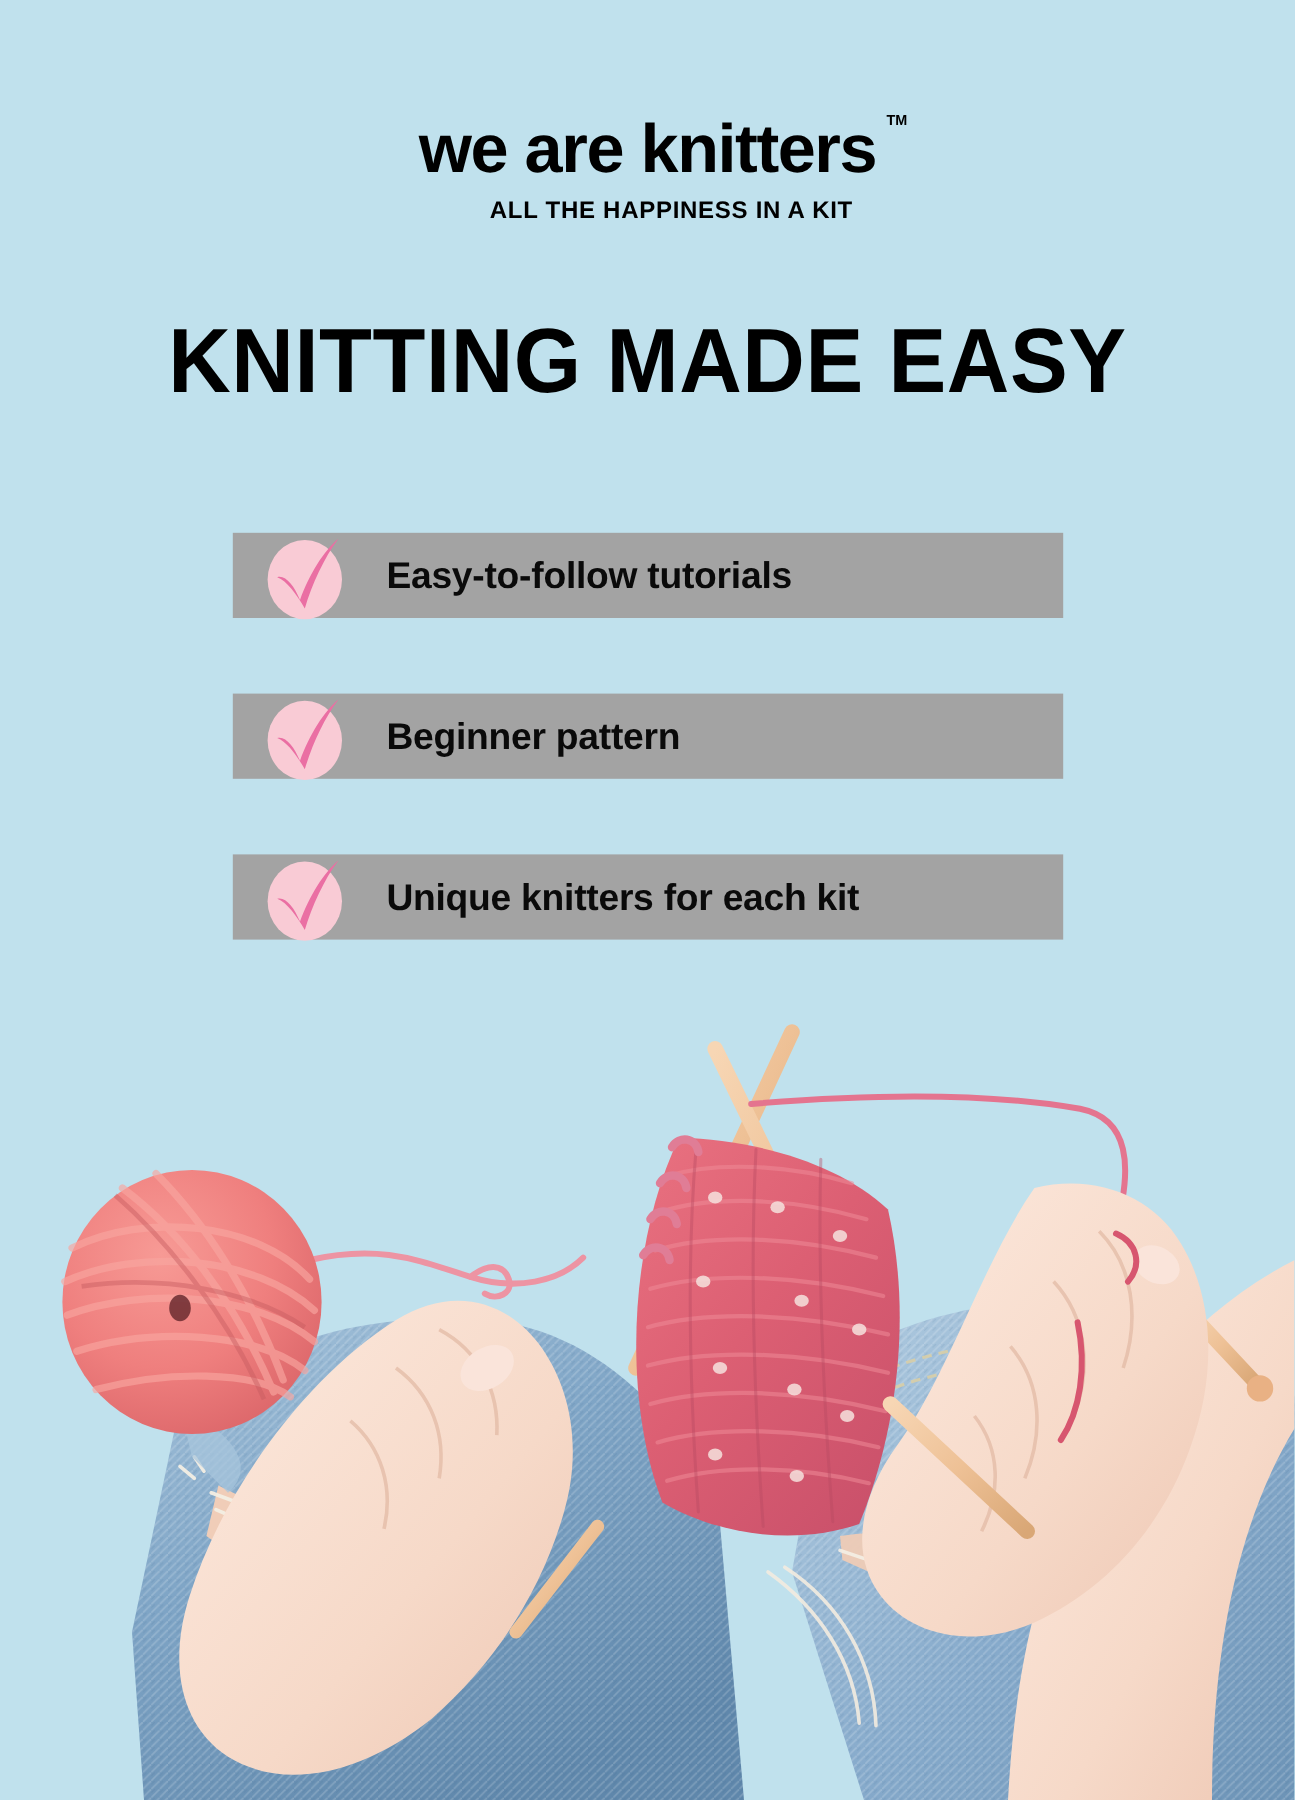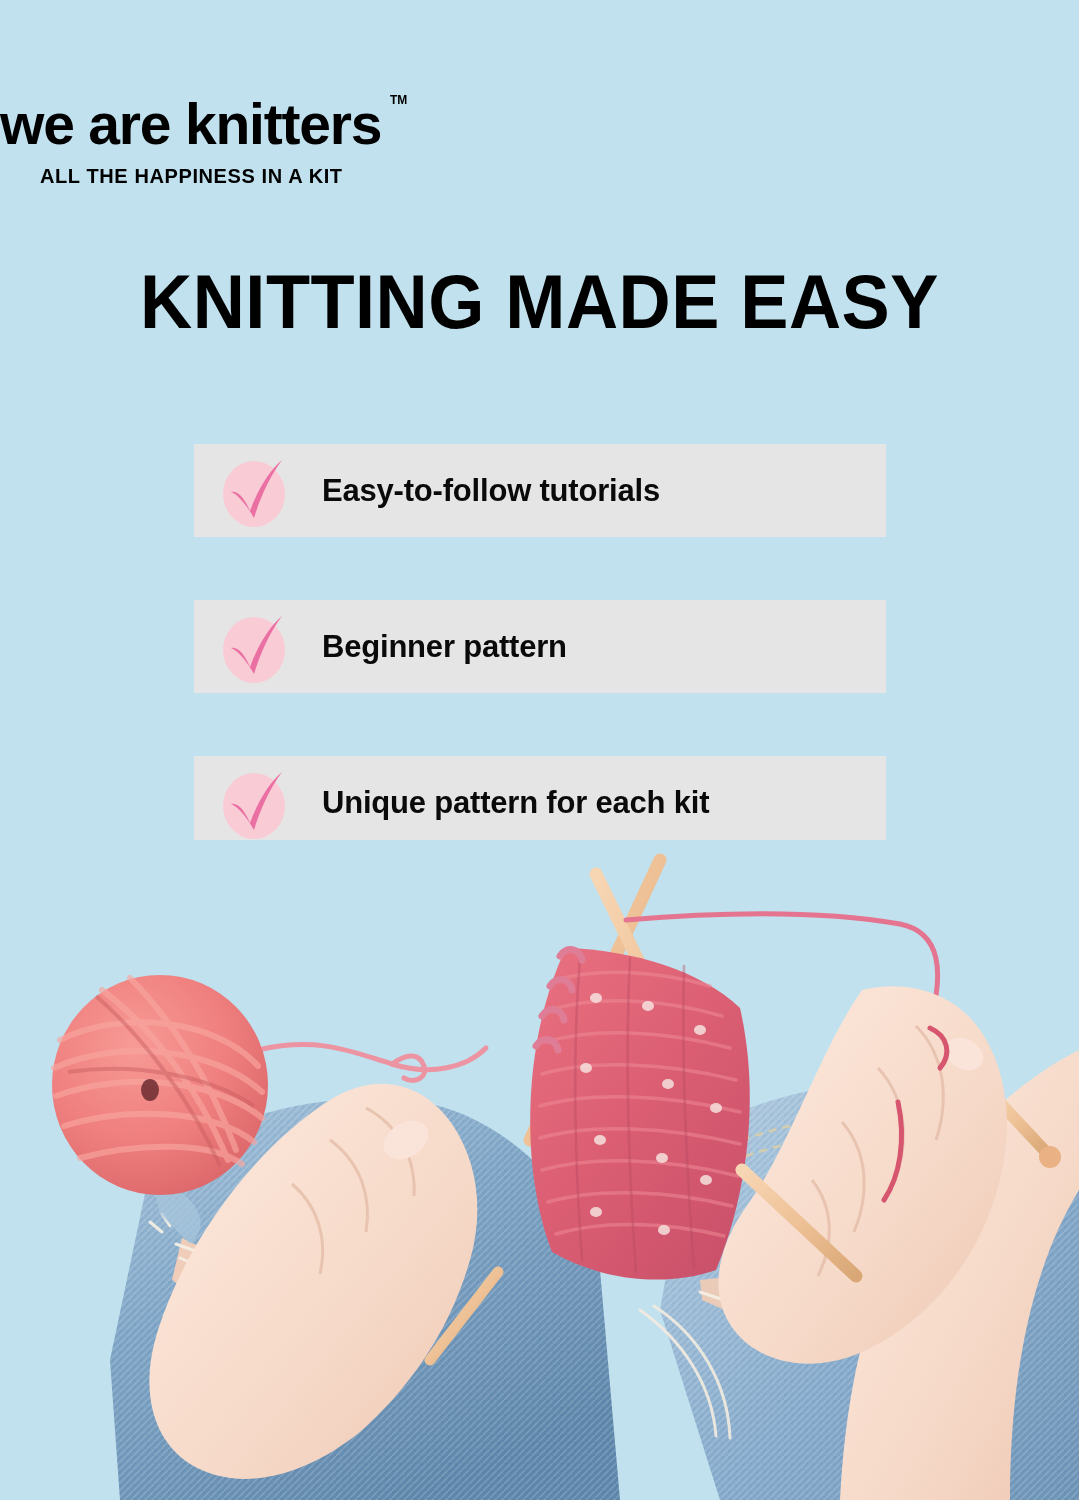--- a/index.html
+++ b/index.html
@@ -21,21 +21,21 @@
     background: #c0e1ed;
     overflow: hidden;
   }
 
   
   .brand {
     position: absolute;
     top: 96px;
     left: 0;
     width: 100%;
-    text-align: left;
+    text-align: center;
   }
   .brand-name {
     display: inline-block;
     position: relative;
     font-family: "Liberation Sans", sans-serif;
     font-weight: bold;
     font-size: 57px;
     letter-spacing: -1.2px;
     line-height: 1;
     color: #000000;
@@ -78,22 +78,22 @@
 
   
   .features {
     position: absolute;
     top: 444px;
     left: 194px;
     width: 692px;
   }
   .feature-row {
     position: relative;
-    height: 93px;
-    background: #e5e5e5;
+    height: 71px;
+    background: #a3a3a3;
     margin-bottom: 63px;
     display: flex;
     align-items: center;
   }
   .feature-check {
     position: relative;
     width: 74px;
     height: 74px;
     margin-left: 24px;
     flex: 0 0 auto;
@@ -156,21 +156,21 @@
       <div class="feature-label">Beginner pattern</div>
     </div>
 
     <div class="feature-row">
       <div class="feature-check">
         <svg width="74" height="74" viewBox="0 0 74 74" aria-hidden="true">
           <ellipse cx="36" cy="40" rx="31" ry="33" fill="#f9cbd5"></ellipse>
           <path d="M13 38 C20 36 27 45 32 57 C40 35 52 16 64 6 C52 22 42 44 36 64 C29 52 21 41 13 38 Z" fill="#ea6fa3"></path>
         </svg>
       </div>
-      <div class="feature-label">Unique pattern for each kit</div>
+      <div class="feature-label">Unique knitters for each kit</div>
     </div>
 
   </div>
 
   <div class="photo">
     <svg width="1079" height="660" viewBox="0 0 1079 660" aria-hidden="true">
       <defs>
         <linearGradient id="denimG" x1="0" y1="0" x2="0.6" y2="1">
           <stop offset="0%" stop-color="#a9c6dd"></stop>
           <stop offset="45%" stop-color="#7fa5c6"></stop>

